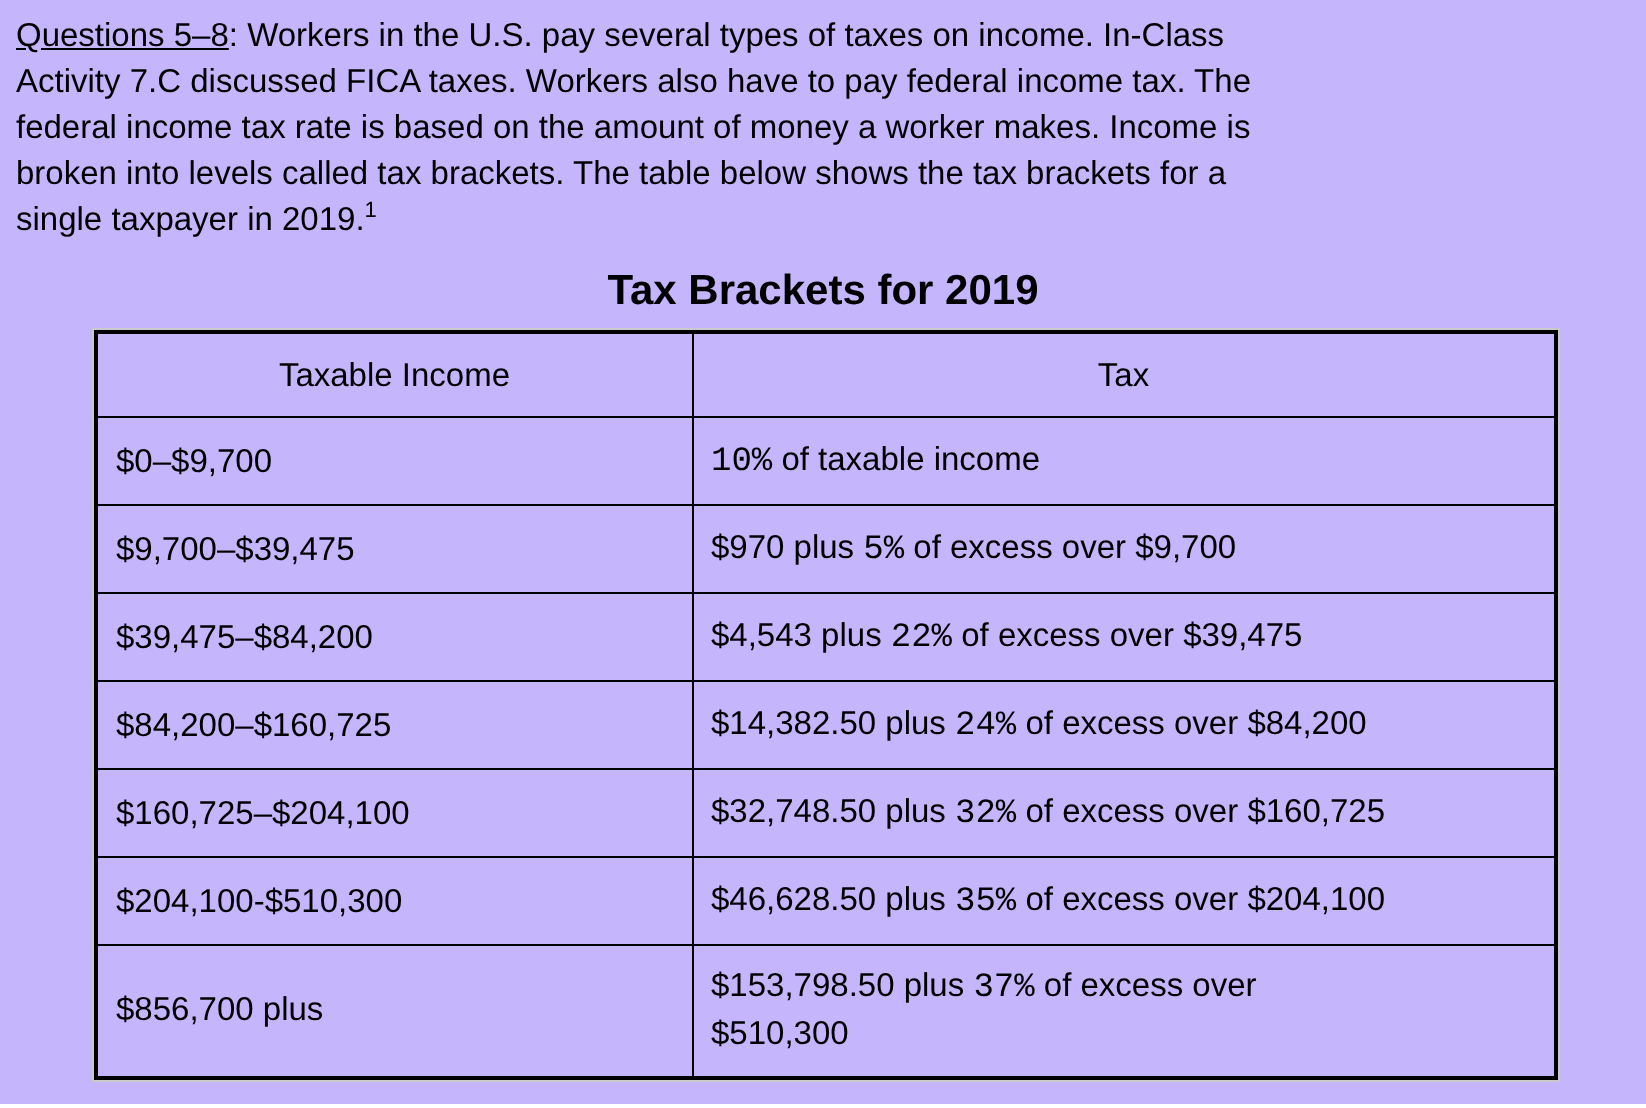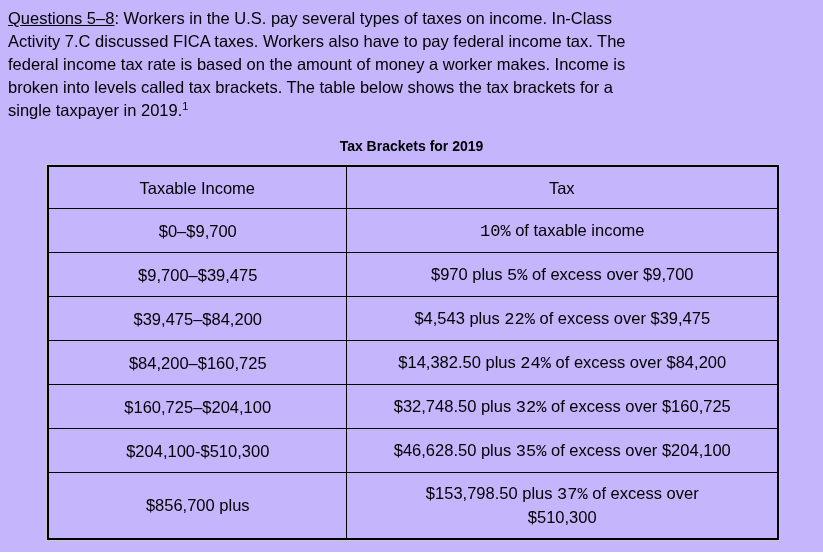--- a/index.html
+++ b/index.html
@@ -27,21 +27,21 @@
   .footnote-sup {
     font-size: 11px;
     line-height: 0;
     vertical-align: super;
   }
   .table-title {
     margin-top: 14px;
     margin-bottom: 9px;
     text-align: center;
     font-weight: bold;
-    font-size: 14px;
+    font-size: 21px;
     line-height: 20px;
   }
   table.tax-table {
     border-collapse: collapse;
     table-layout: fixed;
     margin-left: 47px;
     width: 730px;
     border: 2px solid #000;
     box-shadow: 0 0 0 1px #c9c9c9;
   }
@@ -54,21 +54,21 @@
   .tax-table th {
     height: 37px;
     padding: 2px 4px;
     text-align: center;
     font-weight: normal;
   }
   .tax-table td {
     height: 39px;
     padding: 2px 8px 2px 9px;
     vertical-align: middle;
-    text-align: center;
+    text-align: left;
     font-weight: normal;
   }
   .tax-table td.tax-cell { white-space: pre-line; }
   .tax-table tbody tr:last-child td {
     padding-top: 9px;
     padding-bottom: 10px;
   }
   .serif {
     font-family: Liberation Mono, monospace;
     font-size: 17px;

